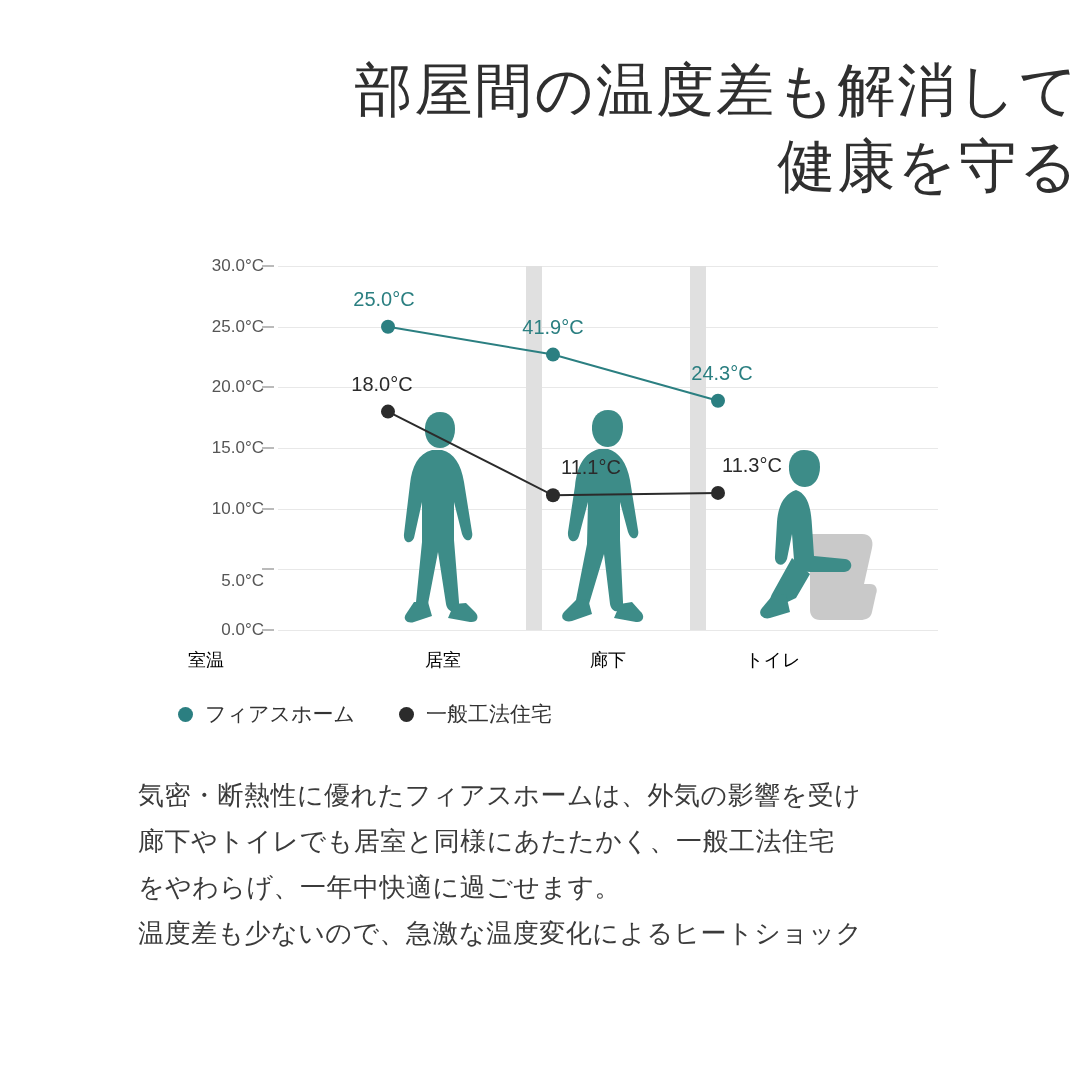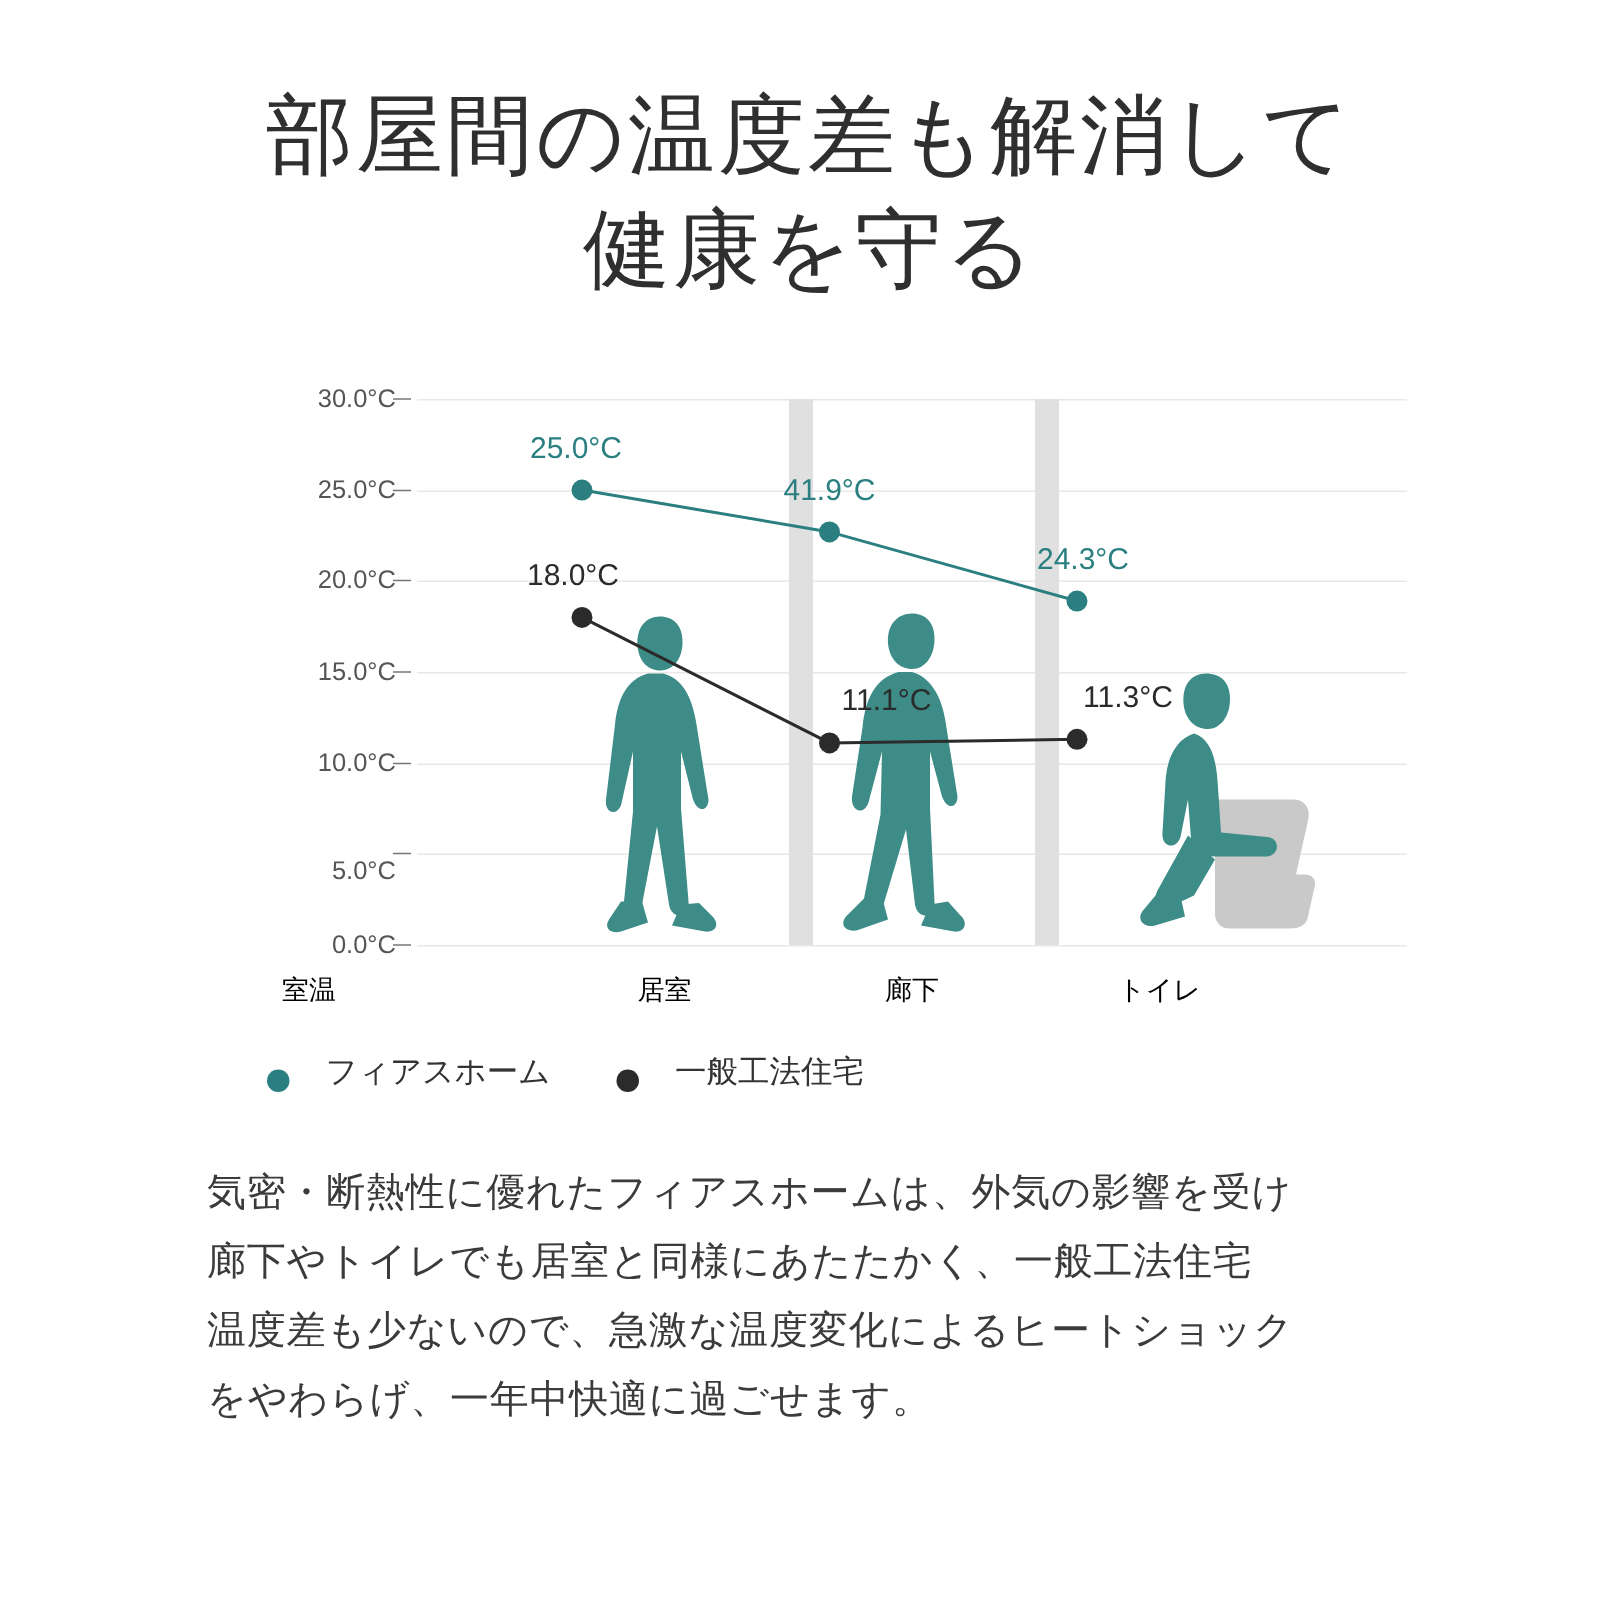--- a/index.html
+++ b/index.html
@@ -20,21 +20,21 @@
     height: 1080px;
     box-sizing: border-box;
   }
 
   
   .title-block {
     position: absolute;
     top: 52px;
     left: 0;
     width: 1080px;
-    text-align: center;
+    text-align: right;
   }
   .title-line {
     font-family: "DejaVu Sans", "Liberation Sans", sans-serif;
     font-size: 58px;
     line-height: 76px;
     letter-spacing: 2px;
     color: #2f2f2f;
     font-weight: 400;
   }
 
@@ -143,22 +143,22 @@
   .legend {
     position: absolute;
     top: 700px;
     left: 178px;
     display: flex;
     align-items: center;
     gap: 44px;
   }
   .legend-item {
     display: flex;
-    align-items: flex-end;
-    gap: 24px;
+    align-items: center;
+    gap: 12px;
   }
   .legend-dot {
     width: 15px;
     height: 15px;
     border-radius: 50%;
     display: inline-block;
   }
   .legend-label {
     font-size: 21px;
     color: #333;
@@ -299,17 +299,17 @@
     </div>
     <div class="legend-item">
       <span class="legend-dot" id="legend-dot-1" style="background: rgb(43, 43, 43);"></span>
       <span class="legend-label">一般工法住宅</span>
     </div>
   </div>
 
   <div class="body-copy">
     <p>気密・断熱性に優れたフィアスホームは、外気の影響を受け</p>
     <p>廊下やトイレでも居室と同様にあたたかく、一般工法住宅</p>
+    <p>をやわらげ、一年中快適に過ごせます。</p>
     <p>温度差も少ないので、急激な温度変化によるヒートショック</p>
-    <p>をやわらげ、一年中快適に過ごせます。</p>
   </div>
 
 </div>
 
 </body></html>

